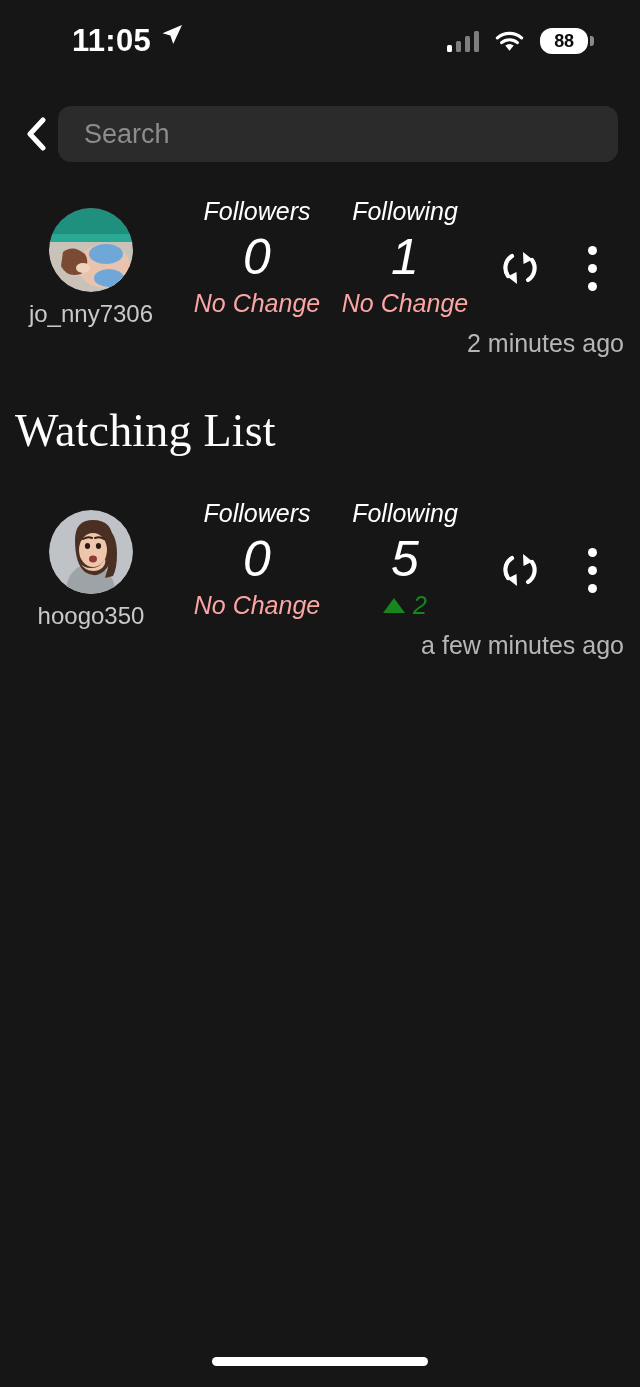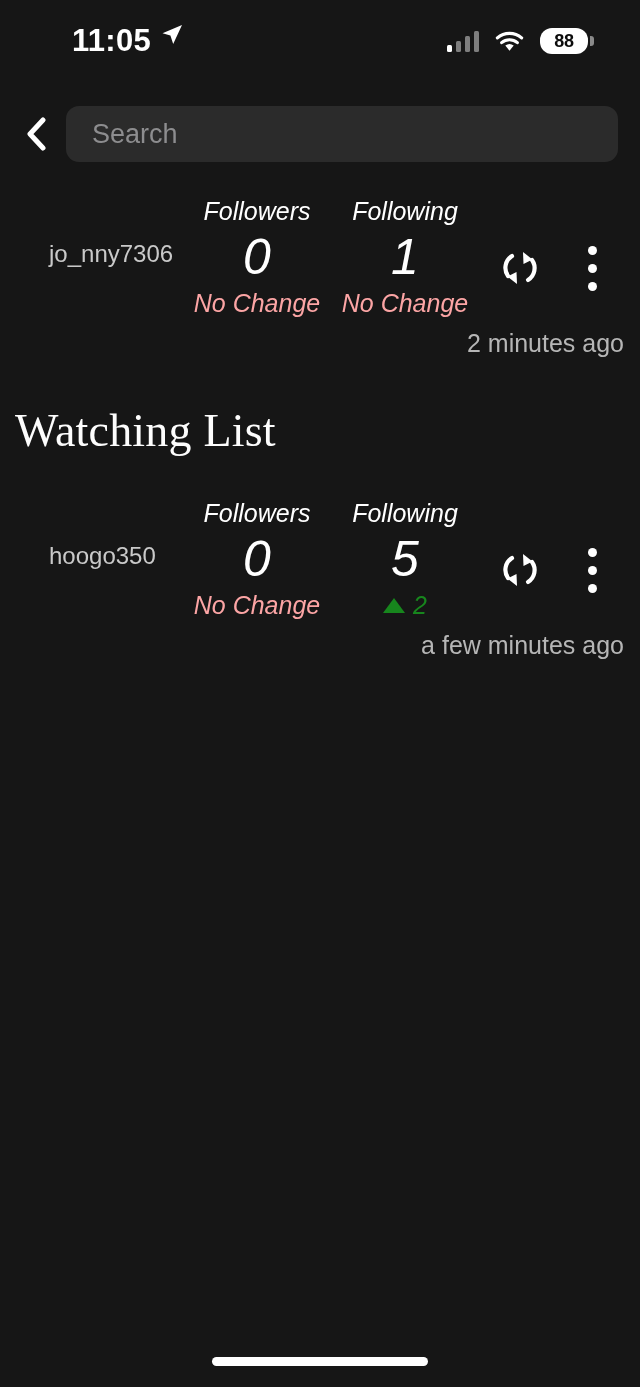--- a/index.html
+++ b/index.html
@@ -36,40 +36,40 @@
   }
   .batt-num { color:#0c0c0c; font-size:18px; font-weight:700; letter-spacing:-0.2px; }
   .batt-tip {
     width:4px; height:10px; border-radius:0 3px 3px 0;
     background:#8a8a8a; margin-left:2px;
   }
 
   
   .searchrow {
     position:absolute; top:105px; left:0; width:640px; height:58px;
-    display:flex; align-items:center; padding:0 22px 0 14px; gap:8px;
+    display:flex; align-items:center; padding:0 22px 0 14px; gap:0;
   }
   .back-btn {
     width:44px; height:50px; display:flex; align-items:center; justify-content:center;
     flex:0 0 auto;
   }
   .chev { width:22px; height:34px; display:block; }
   .searchbox {
     flex:1 1 auto; height:56px; background:#2b2b2b; border-radius:13px;
     display:flex; align-items:center; padding:0 26px;
   }
   .searchbox .ph { color:#8d8d8f; font-size:27px; }
 
   
   .user-row { position:absolute; left:0; width:640px; }
   .row-main { position:relative; height:130px; }
 
   .avatar-wrap {
     position:absolute; left:49px; top:12px;
-    width:84px; display:flex; flex-direction:row; align-items:center;
+    width:84px; display:flex; flex-direction:column; align-items:center;
   }
   .avatar {
     width:84px; height:84px; border-radius:50%; overflow:hidden;
     position:relative; background:#555;
   }
   .avatar svg { display:block; width:84px; height:84px; }
   .uname {
     margin-top:8px; color:#c9c9c9; font-size:24px;
     white-space:nowrap; text-align:center;
   }

